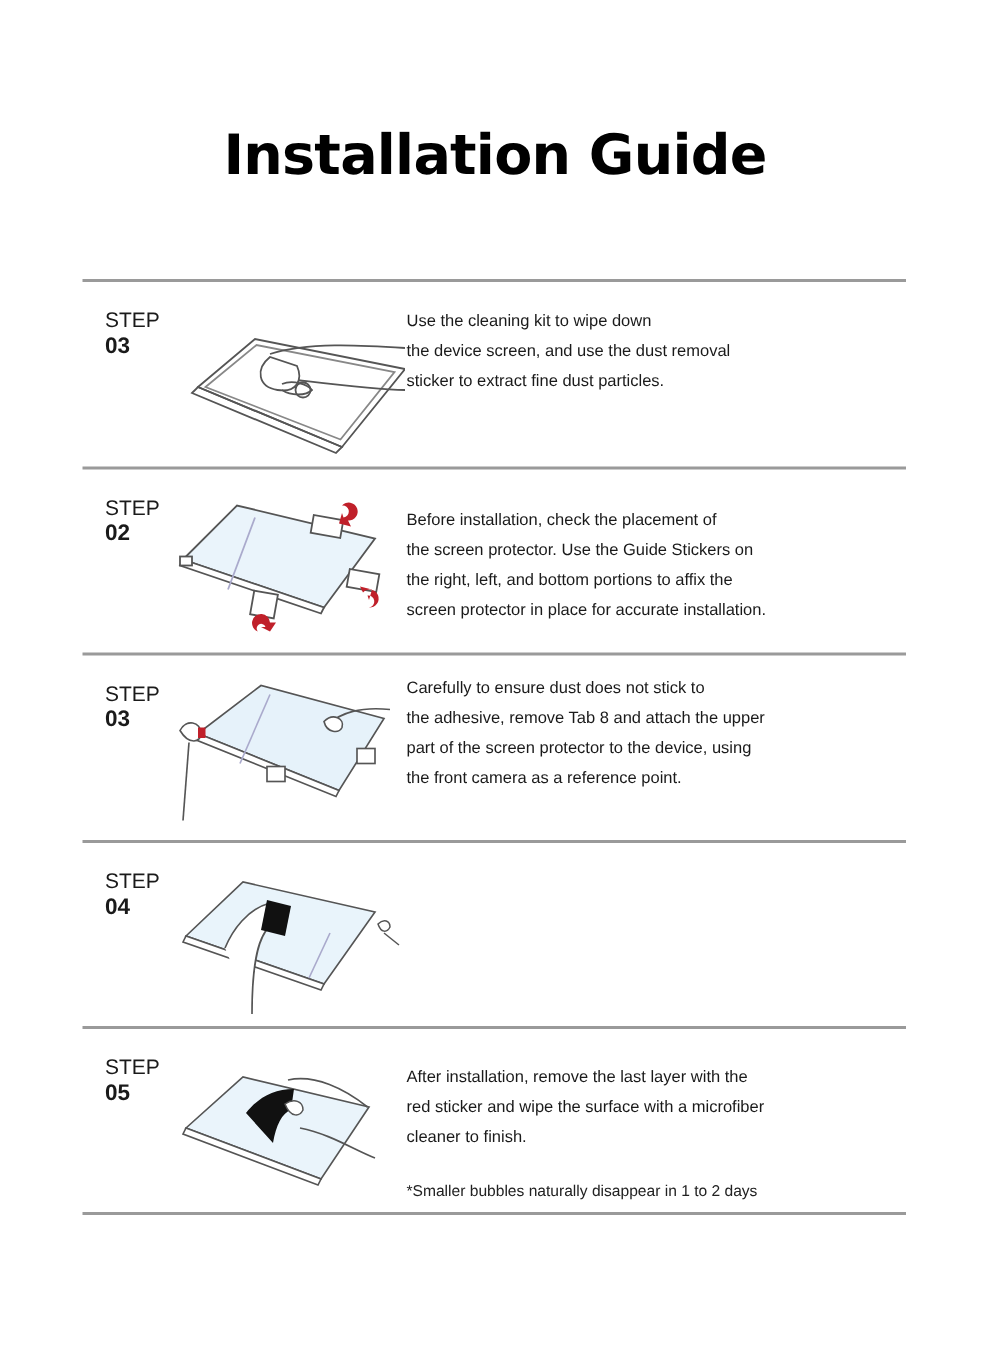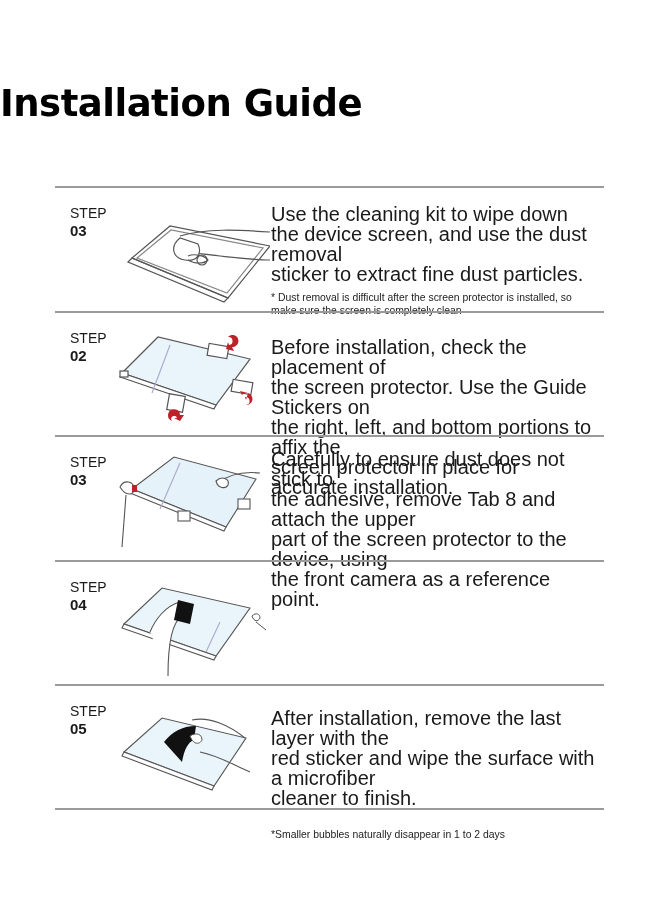--- a/index.html
+++ b/index.html
@@ -1,28 +1,28 @@
 <!DOCTYPE html>
 <html><head>
 <meta charset="utf-8">
 <style>
   html, body { margin: 0; padding: 0; background: #ffffff; }
   body { width: 660px; height: 900px; position: relative; overflow: hidden;
          font-family: "DejaVu Sans", "Liberation Sans", sans-serif; color: #1a1a1a; }
-  .title { position: absolute; top: 82px; left: 0; width: 660px; 
+  .title { position: absolute; top: 82px; left: 0; width: 660px; text-align: center;
            font-family: "DejaVu Sans", sans-serif; font-weight: bold; font-size: 37px;
            letter-spacing: -0.5px; color: #000; }
   .divider { position: absolute; left: 55px; width: 549px; height: 2px; background: #9a9a9a; }
   .step { position: absolute; left: 55px; width: 549px; height: 101px; }
   .step-label { position: absolute; left: 15px; top: 17px; font-size: 14px; line-height: 17px;
                 font-family: "Liberation Sans", sans-serif; color: #1a1a1a; }
   .step-label .num { font-weight: bold; font-size: 15px; display: block; }
   .illus { position: absolute; left: 55px; top: 10px; width: 160px; height: 105px; }
   .text { position: absolute; left: 216px; width: 330px; }
-  .main { font-family: "Liberation Sans", sans-serif; font-size: 20px; line-height: 20px; color: #1a1a1a; white-space: pre-line; }
+  .main { font-family: "Liberation Sans", sans-serif; font-size: 11px; line-height: 20px; color: #1a1a1a; white-space: pre-line; }
   .note { font-family: "Liberation Sans", sans-serif; font-size: 10.4px; line-height: 13px; color: #222; margin-top: 7px; white-space: pre-line; }
 </style>
 </head>
 <body>
 
 <div class="title">Installation Guide</div>
 
 <div class="divider" style="top:186px"></div>
 
 <div class="step" style="top:188px">
@@ -39,22 +39,20 @@
       <path d="M85 55 C110 58 140 62 160 62"></path>
       <path d="M70 40 C60 48 62 60 75 62 C88 64 92 55 88 46 Z" fill="#fff"></path>
       <path d="M78 58 C85 55 95 58 98 62 C94 66 84 66 78 62"></path>
       <circle cx="92" cy="62" r="5"></circle>
     </g>
   </svg>
   <div class="text" style="top:16px">
     <div class="main">Use the cleaning kit to wipe down
 the device screen, and use the dust removal
 sticker to extract fine dust particles.</div>
-    <div class="note">* Dust removal is difficult after the screen protector is installed, so
-   make sure the screen is completely clean</div>
   </div>
 </div>
 
 <div class="divider" style="top:311px"></div>
 
 <div class="step" style="top:313px">
   <div class="step-label">
     <span>STEP</span>
     <span class="num">02</span>
   </div>

